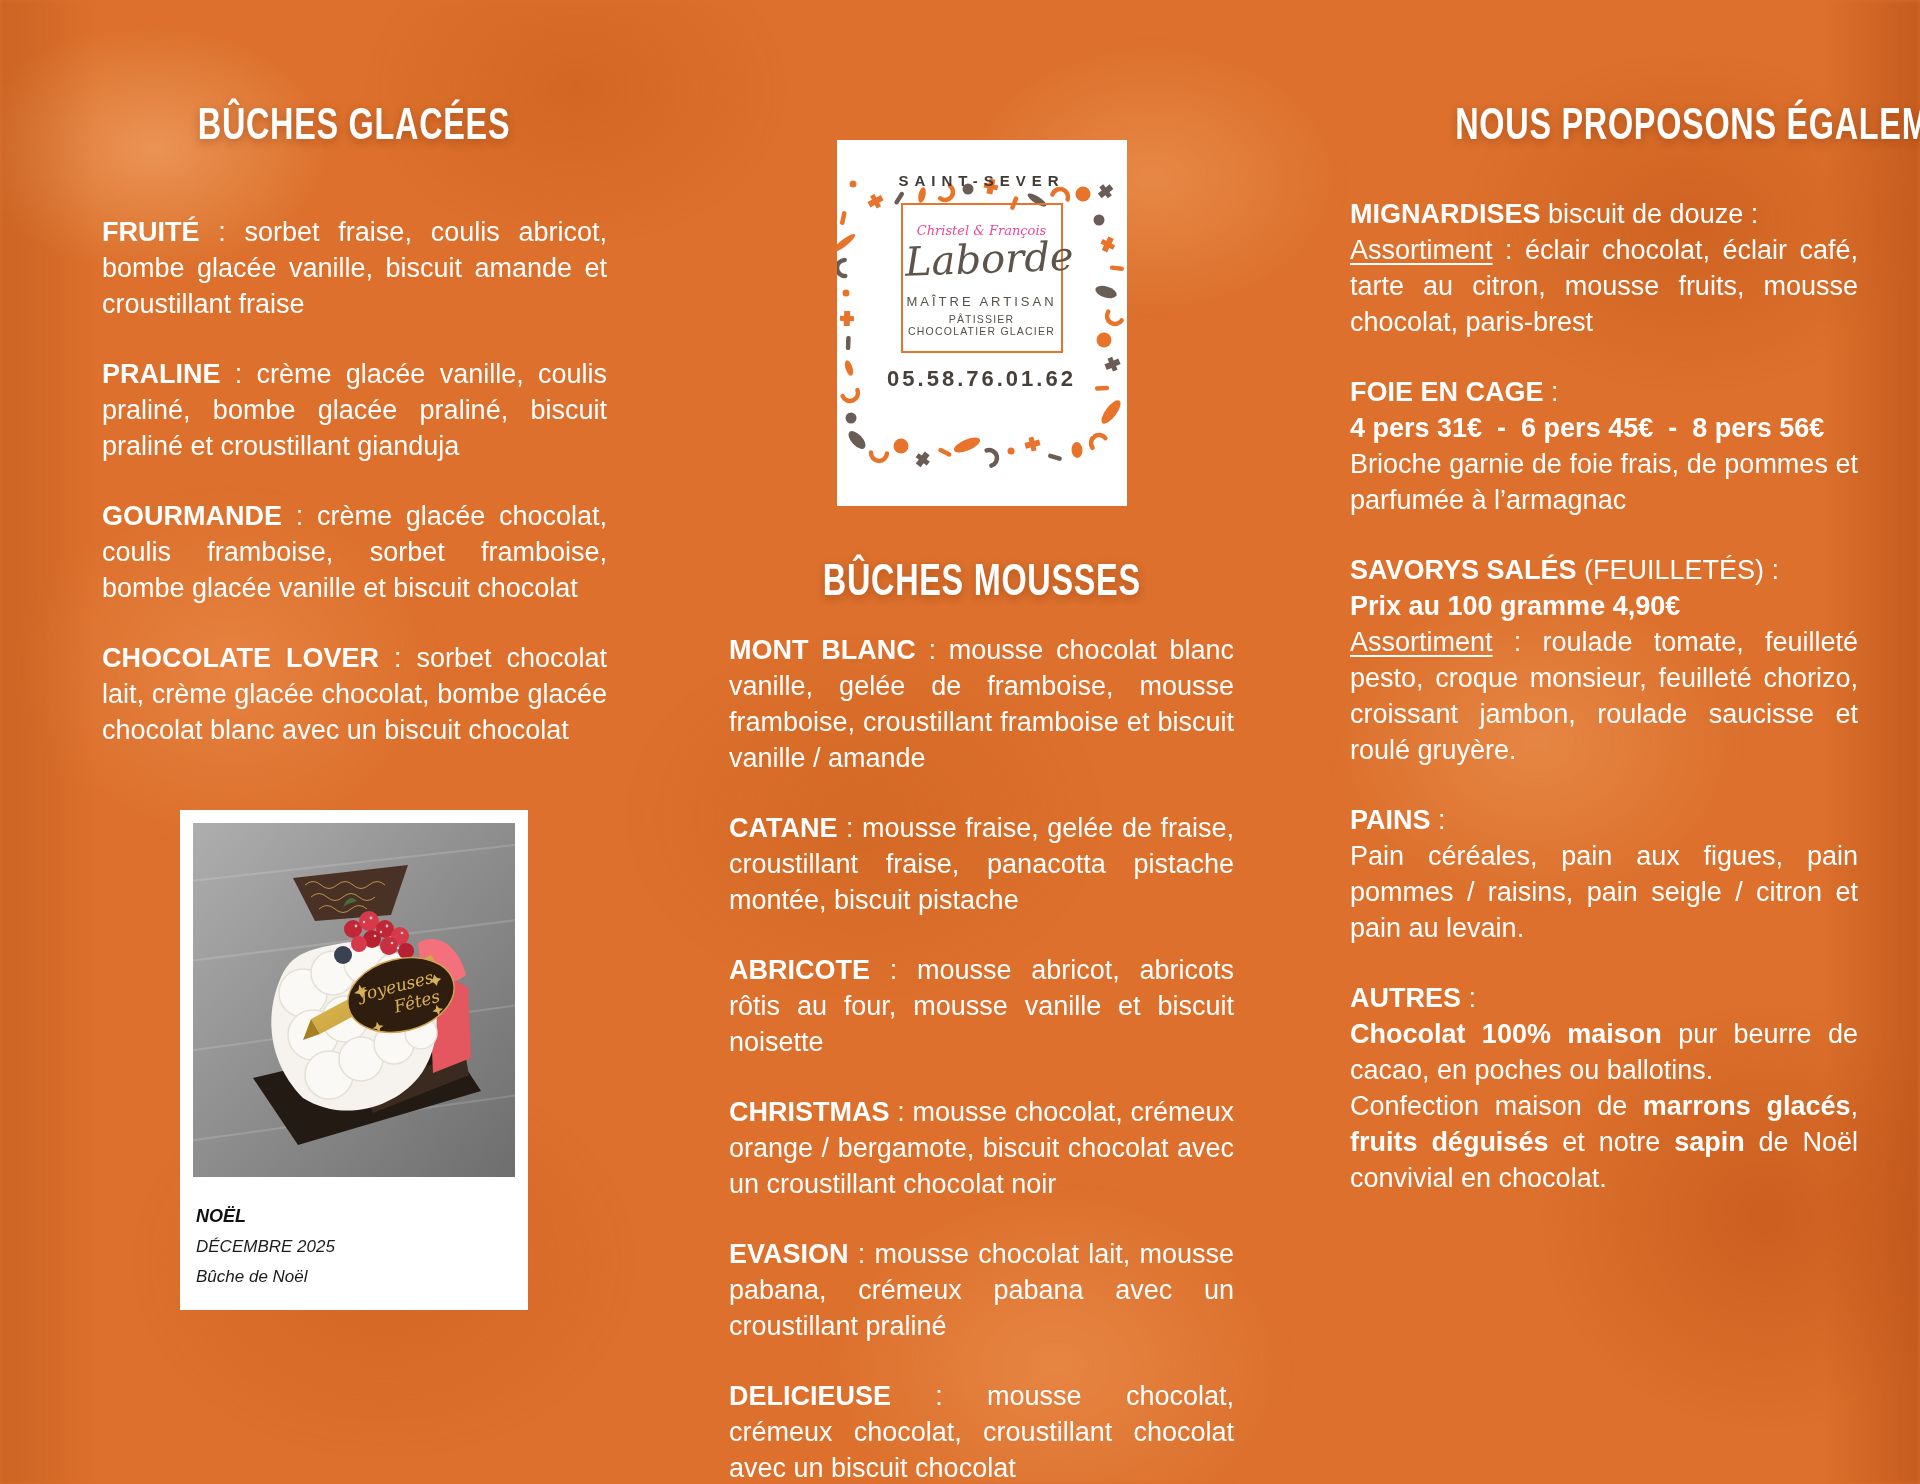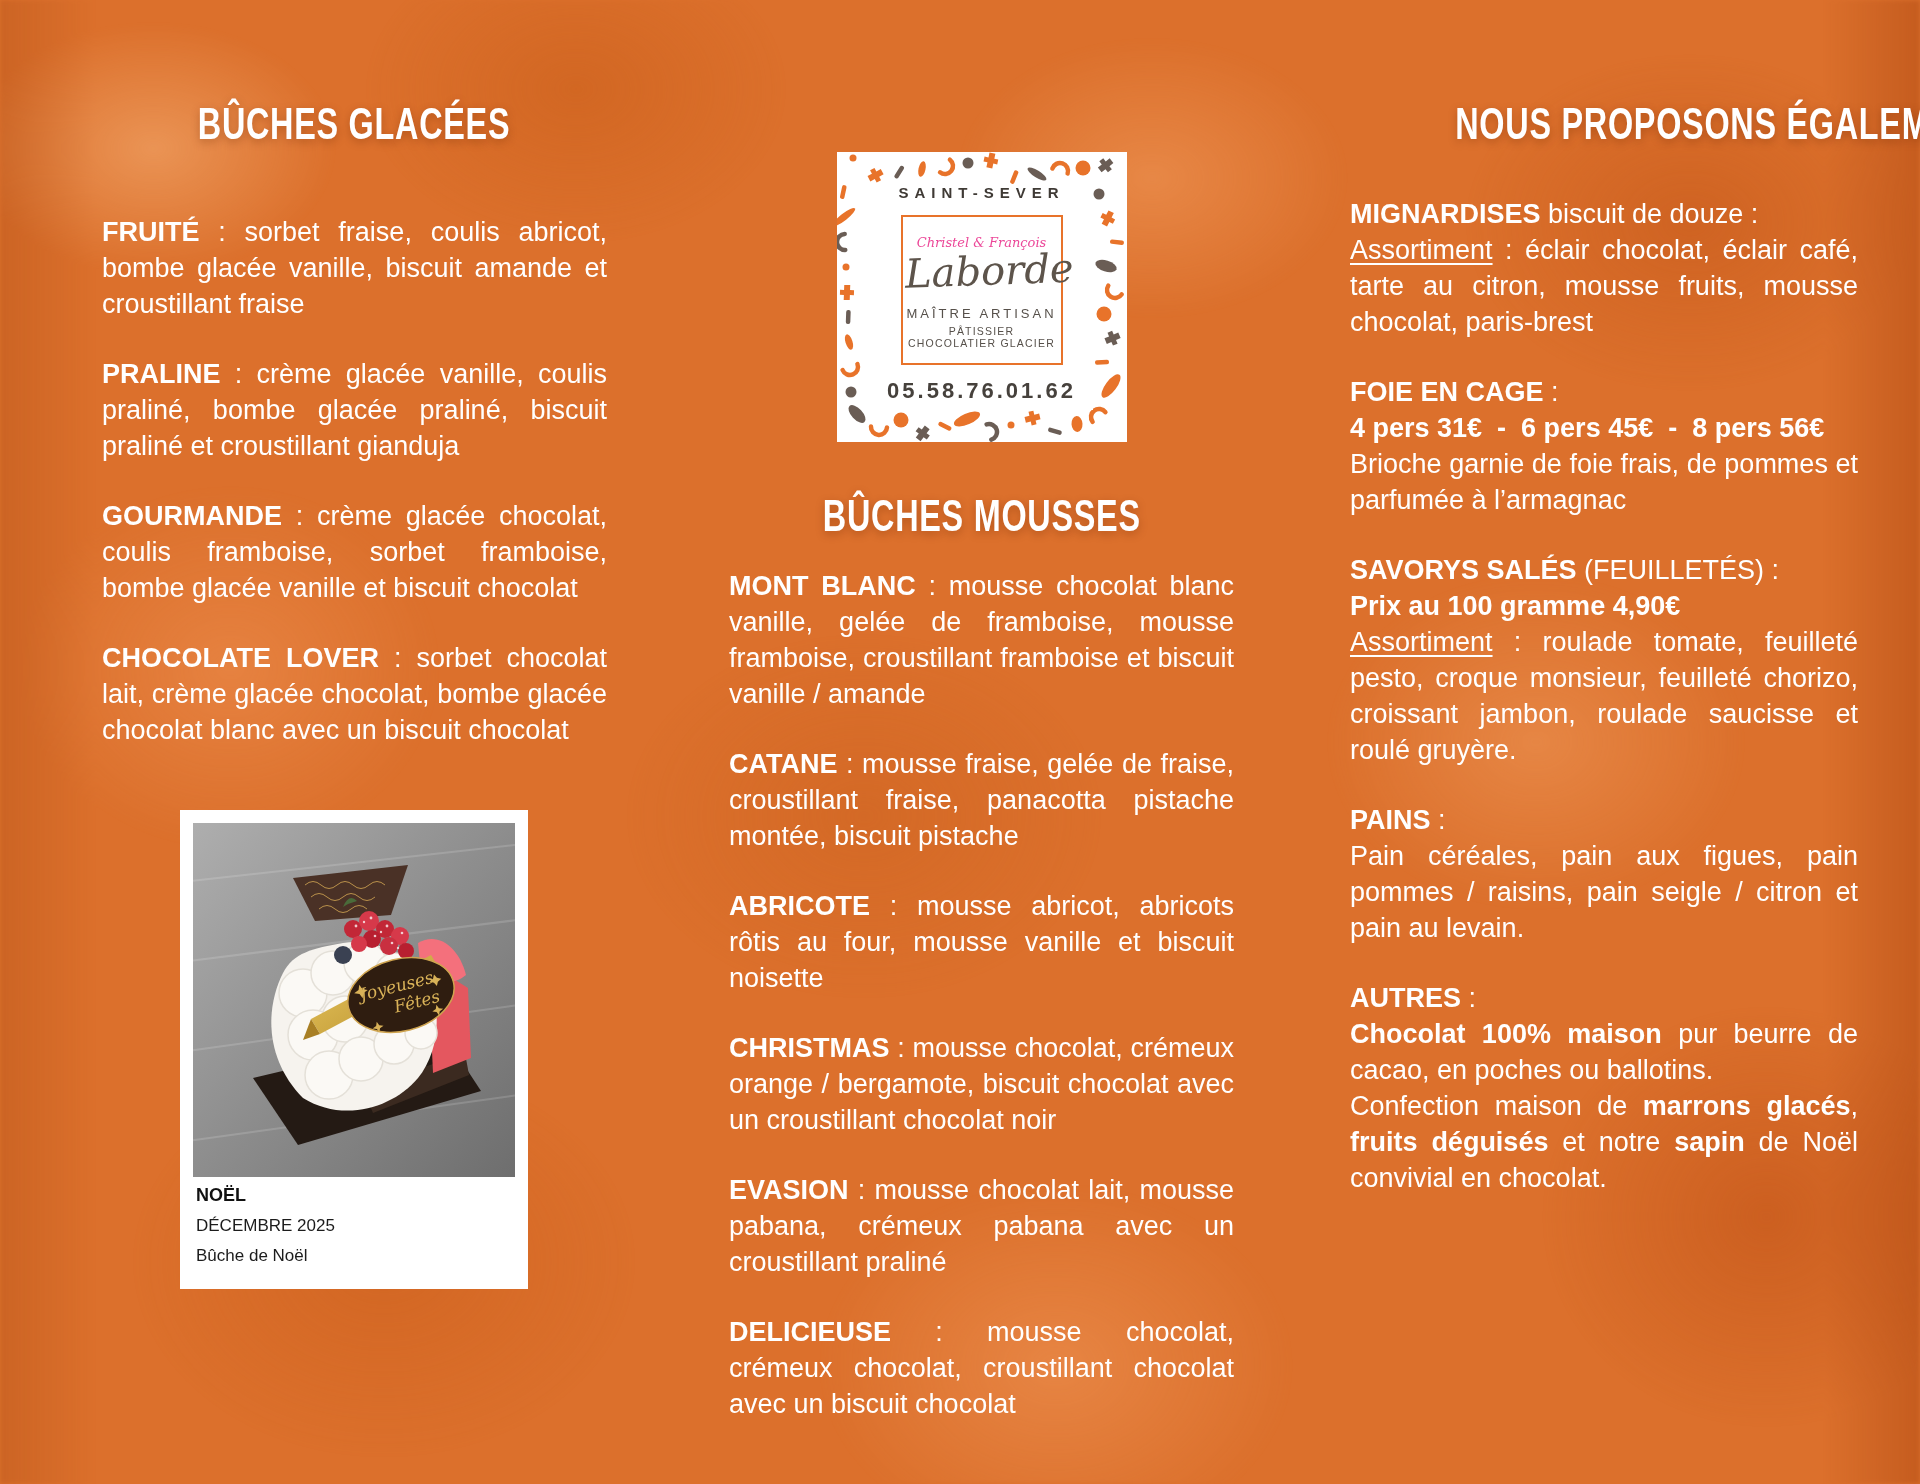--- a/index.html
+++ b/index.html
@@ -31,25 +31,25 @@
   .tscale{display:inline-block;font-weight:700;font-size:45px;letter-spacing:1px;
           transform:scaleX(.72);transform-origin:center;
           text-shadow:0 3px 10px rgba(110,40,0,.35);}
   .menu-item{margin-bottom:34px;font-size:27px;line-height:36px;}
   .mline{text-align:justify;}
   span.b{font-weight:700;}
   span.u{text-decoration:underline;text-underline-offset:4px;}
   
   .photo-card{width:348px;margin:62px 0 0 78px;background:#fff;padding:13px;box-sizing:border-box;}
   .photo{width:322px;height:354px;display:block;}
-  .caption{padding:8px 3px 10px;}
+  .caption{padding:29px 3px 10px;font-style:italic;}
   .cap-title{font-weight:700;font-size:18px;color:var(--capc,#111);}
   .cap-line{font-size:17px;color:#1c1c1c;margin-top:10px;}
   
-  .logo-card{position:relative;width:290px;height:290px;margin:12px auto;background:#fff;}
+  .logo-card{position:relative;width:290px;height:366px;margin:0 auto;background:#fff;}
   #logo-border{position:absolute;inset:0;width:100%;height:100%;display:block;}
   .logo-content{position:absolute;inset:0;text-align:center;color:#46413c;}
   .logo-city{margin-top:32px;font-size:15px;letter-spacing:6px;font-weight:700;color:#3f3a35;}
   .logo-frame{width:162px;margin:14px auto 0;border:2px solid var(--accent,#e8732a);
               padding:18px 2px 14px;box-sizing:border-box;}
   .logo-owners{font-family:"DejaVu Serif",serif;font-style:italic;font-size:13px;color:#ec4899;}
   .logo-name{font-family:"DejaVu Serif",serif;font-style:italic;font-size:40px;color:#5d544b;
              line-height:1.05;transform:rotate(-2deg);}
   .logo-role1{margin-top:14px;font-size:13px;letter-spacing:3px;color:#56504a;}
   .logo-role2{margin-top:4px;font-size:10.5px;letter-spacing:1.2px;color:#56504a;}

